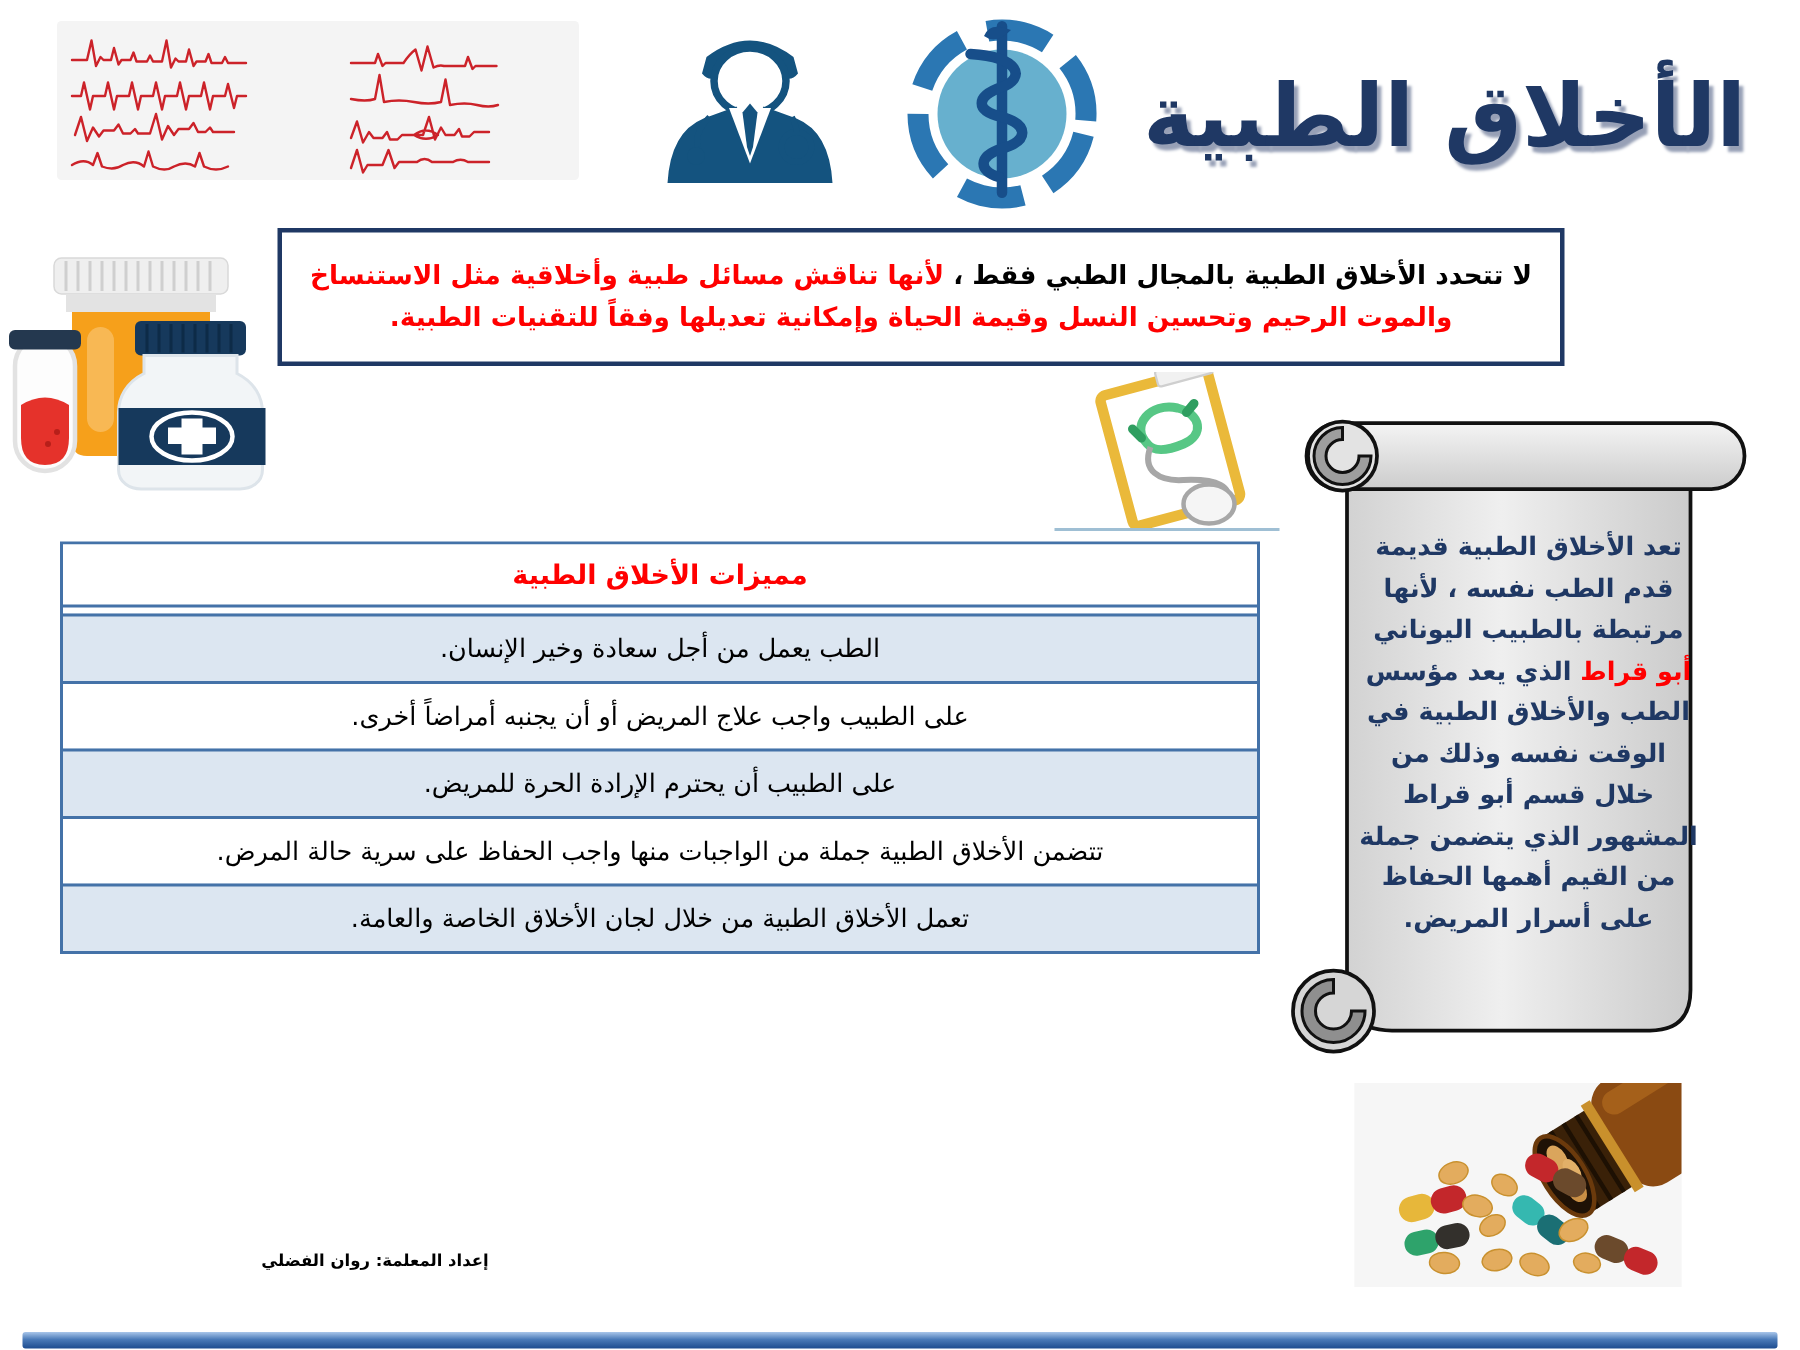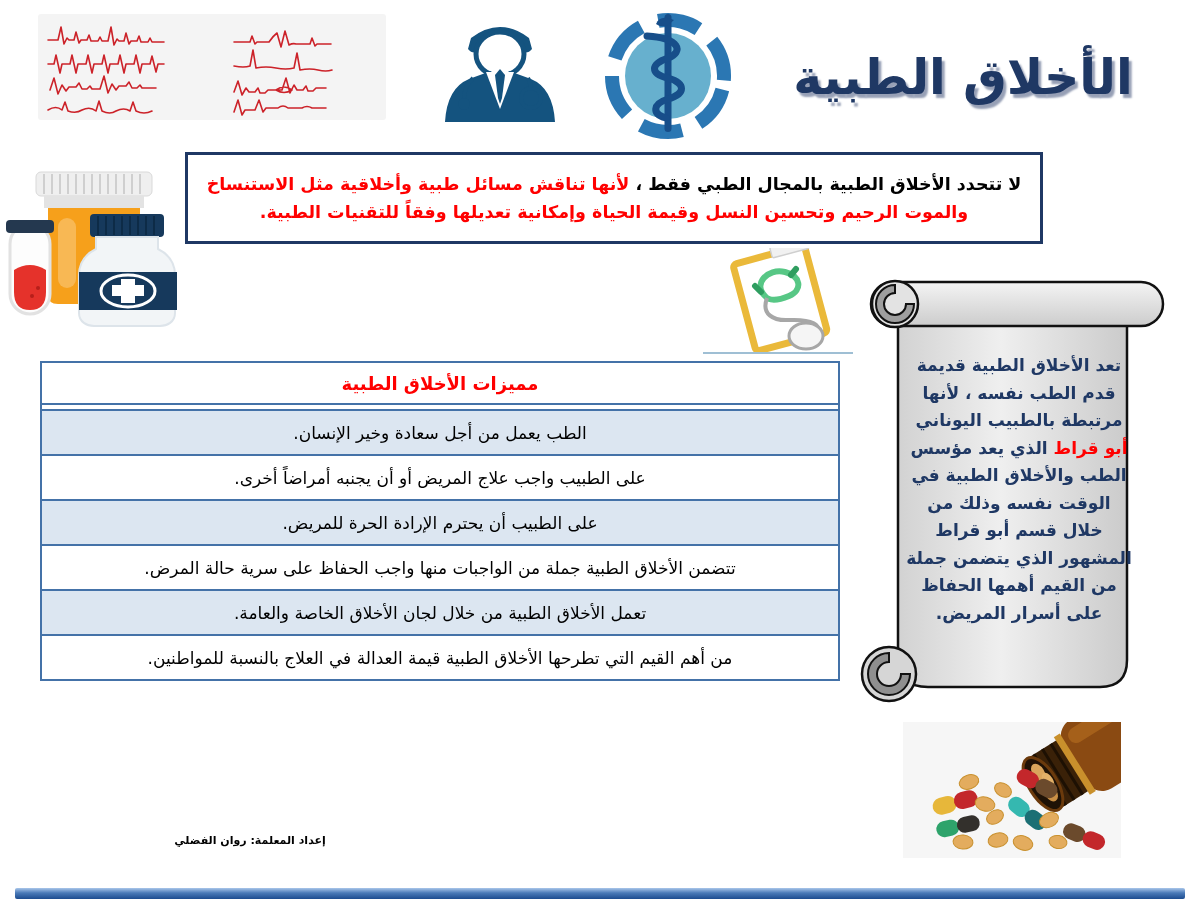--- a/index.html
+++ b/index.html
@@ -9,21 +9,21 @@
   }
   .abs{position:absolute;}
 
   
   .ekg-panel{left:38px;top:14px;width:348px;height:106px;background:#f4f4f4;border-radius:3px;}
   .doctor-wrap{left:433px;top:16px;width:135px;height:106px;}
   .logo-wrap{left:592px;top:10px;width:158px;height:130px;}
   .main-title{
     right:12px;top:16px;width:450px;height:122px;
     display:flex;align-items:center;justify-content:center;
-    direction:rtl;font-size:49px;font-weight:bold;color:#1f3864;
+    direction:rtl;font-size:58px;font-weight:bold;color:#1f3864;
     text-shadow:3px 4px 2px #97a0b6;letter-spacing:1px;white-space:nowrap;
   }
 
   
   .intro-box{
     left:185px;top:152px;width:858px;height:92px;border:3px solid #1f3864;background:#fff;
     display:flex;align-items:center;justify-content:flex-start;text-align:center;
     direction:rtl;font-size:17.5px;font-weight:bold;line-height:1.6;padding:0 14px;box-sizing:border-box;
   }
   .intro-box .lead{color:#000000;}
@@ -180,21 +180,20 @@
     </svg>
   </div>
 
   <div class="abs ftable" dir="rtl">
     <div class="ft-header">مميزات الأخلاق الطبية</div>
     <div class="ft-row shade">الطب يعمل من أجل سعادة وخير الإنسان.</div>
     <div class="ft-row">على الطبيب واجب علاج المريض أو أن يجنبه أمراضاً أخرى.</div>
     <div class="ft-row shade">على الطبيب أن يحترم الإرادة الحرة للمريض.</div>
     <div class="ft-row">تتضمن الأخلاق الطبية جملة من الواجبات منها واجب الحفاظ على سرية حالة المرض.</div>
     <div class="ft-row shade">تعمل الأخلاق الطبية من خلال لجان الأخلاق الخاصة والعامة.</div>
-    <div class="ft-row">من أهم القيم التي تطرحها الأخلاق الطبية قيمة العدالة في العلاج بالنسبة للمواطنين.</div>
   </div>
 
   <div class="abs scroll-wrap">
     <svg width="328" height="440" viewBox="0 0 328 440">
       <defs>
         <linearGradient id="gradSheet" x1="0" y1="0" x2="1" y2="0">
           <stop offset="0" stop-color="#d2d2d2"></stop>
             <stop offset="0.45" stop-color="#efefef"></stop>
             <stop offset="1" stop-color="#cbcbcb"></stop>
         </linearGradient>

